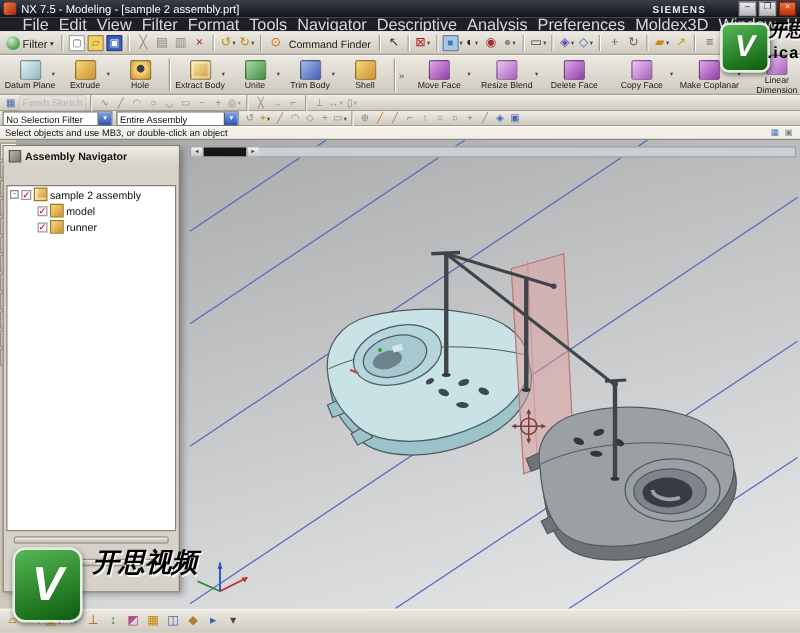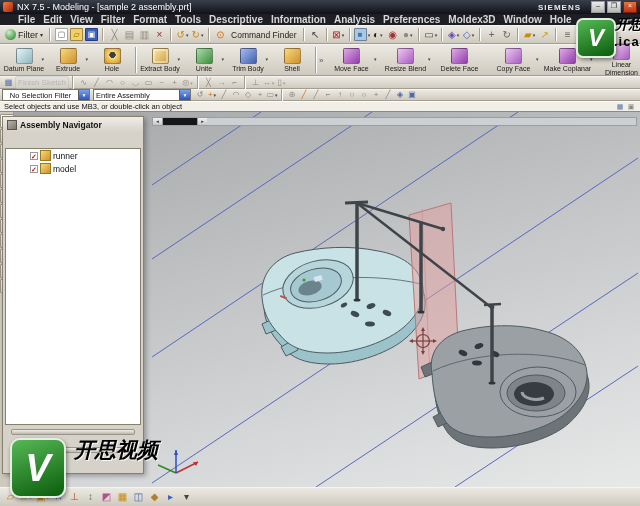--- a/index.html
+++ b/index.html
@@ -2,27 +2,27 @@
 <html><head>
 <meta charset="utf-8">
 <style>
   html,body{margin:0;padding:0;width:640px;height:506px;overflow:hidden;
     font-family:"Liberation Sans",sans-serif;background:#d6d2ca;position:relative;}
   
   .titlebar{position:absolute;left:0;top:0;width:640px;height:14px;display:flex;align-items:center;
     background:linear-gradient(#3a3f4a,#10121a);color:#fff;font-size:9px;padding:0 3px;box-sizing:border-box;}
   .appicon{width:10px;height:10px;border-radius:2px;background:linear-gradient(135deg,#ff7a3a,#a02a10);margin-right:4px;flex:none;}
   .tspacer{flex:1;}
-  .brand{font-weight:bold;letter-spacing:1px;font-size:8px;color:#e8e8e8;margin-right:8px;}
+  .brand{font-weight:bold;letter-spacing:1px;font-size:8px;color:#e8e8e8;margin-right:24px;}
   .wbtn{width:12px;height:10px;border:1px solid #9a9a9a;background:linear-gradient(#ececec,#b6b6b6);
     font-size:7px;line-height:8px;text-align:center;color:#222;margin-left:2px;flex:none;}
   .wbtn.close{background:linear-gradient(#e8743a,#bf3014);color:#fff;border-color:#7a2008;}
   .menubar{position:absolute;left:0;top:14px;width:640px;height:11px;background:#1d1f24;color:#d8d8d8;
     display:flex;align-items:center;padding-left:14px;box-sizing:border-box;}
-  .menu-item{font-size:10px;line-height:11px;padding:0 4px;font-weight:bold;}
+  .menu-item{font-size:13px;line-height:11px;padding:0 4px;}
   
   .tbar{position:absolute;left:0;width:640px;background:linear-gradient(#ece9e2,#cfcabe);
     border-top:1px solid #f6f4ee;border-bottom:1px solid #a49e92;display:flex;align-items:center;
     padding:0 2px;box-sizing:border-box;}
   .tb1{top:25px;height:19px;}
   .tbi{height:15px;min-width:15px;display:inline-flex;align-items:center;justify-content:center;
     font-size:10px;position:relative;flex:none;}
   .tbi .g{font-style:normal;line-height:1;}
   .tbi .g.bgc{width:11px;height:11px;border:1px solid rgba(0,0,0,.35);border-radius:1px;
     display:inline-flex;align-items:center;justify-content:center;font-size:8px;}
@@ -141,22 +141,22 @@
   <span class="wbtn close">×</span>
 </div>
 
 <div class="menubar">
     <span class="menu-item">File</span>
     <span class="menu-item">Edit</span>
     <span class="menu-item">View</span>
     <span class="menu-item">Filter</span>
     <span class="menu-item">Format</span>
     <span class="menu-item">Tools</span>
+    <span class="menu-item">Navigator</span>
     <span class="menu-item">Descriptive</span>
-    <span class="menu-item">Information</span>
     <span class="menu-item">Analysis</span>
     <span class="menu-item">Preferences</span>
     <span class="menu-item">Moldex3D</span>
     <span class="menu-item">Window</span>
     <span class="menu-item">Hole</span>
   </div>
 
 <div class="tbar tb1">
   <span class="start">
     <span class="startball"></span>
@@ -392,21 +392,21 @@
         <i class="dd">▾</i>
       </span>
       <span class="tbi gray">
         <i class="g">▯</i>
         <i class="dd">▾</i>
       </span>
     </span>
 </div>
 
 <div class="tbar tbsel">
-  <span class="combo" style="width:86px;text-align:center;">
+  <span class="combo" style="width:86px;">
     <span class="cval" style="flex:1;">No Selection Filter</span>
     <span class="carrow">▼</span>
   </span>
   <span class="combo" style="width:96px;">
     <span class="cval" style="flex:1;">Entire Assembly</span>
     <span class="carrow">▼</span>
   </span>
   <span style="display:flex;align-items:center;">
       <span class="tbi">
         <i class="g" style="color: rgb(136, 136, 136);">↺</i>
@@ -618,30 +618,36 @@
       <div class="vptrack"></div>
     </div>
   </div>
 
   <div class="navpanel">
     <div class="navtitle">
       <span class="pinicon"></span>
       <span>Assembly Navigator</span>
     </div>
     <div class="navtree">
-        <div class="trow" style="padding-left: 24px;">
+        <div class="trow" style="padding-left: 2px;">
+          <span class="expander">-</span>
           <span class="cbx">✓</span>
-          <span class="ticon part"></span>
-          <span class="tlabel">runner</span>
+          <span class="ticon assembly"></span>
+          <span class="tlabel">sample 2 assembly</span>
         </div>
         <div class="trow" style="padding-left: 24px;">
           <span class="cbx">✓</span>
           <span class="ticon part"></span>
           <span class="tlabel">model</span>
         </div>
+        <div class="trow" style="padding-left: 24px;">
+          <span class="cbx">✓</span>
+          <span class="ticon part"></span>
+          <span class="tlabel">runner</span>
+        </div>
       </div>
     <div class="navsep" style="bottom:38px;"></div>
     <div class="navsep" style="bottom:20px;"></div>
   </div>
 </div>
 
 <div class="bottombar">
     <span class="tbi">
       <i class="g" style="color: rgb(201, 138, 16);">▱</i>
     </span>

